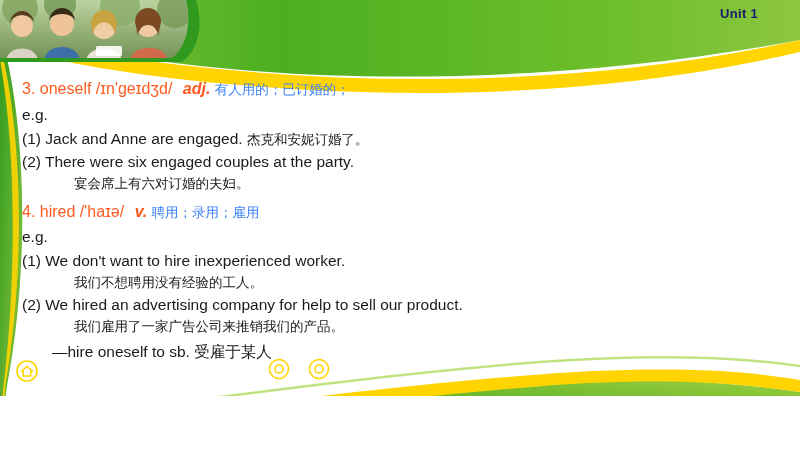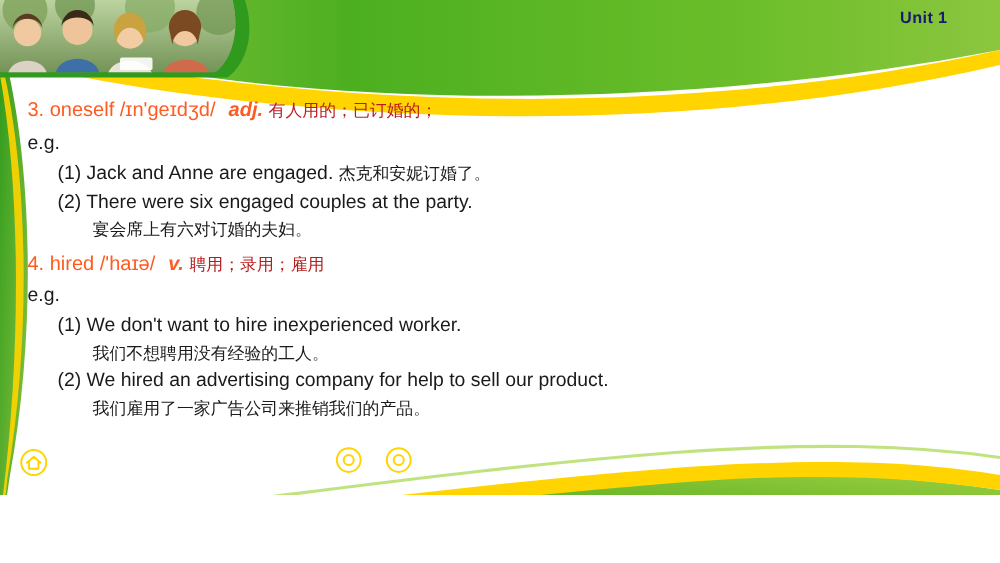--- a/index.html
+++ b/index.html
@@ -45,32 +45,31 @@
   }
   .entry-head{
     color:#ff5a1f;
     font-size:16px;
     white-space:nowrap;
   }
   .entry-head .num{color:#ff5a1f;}
   .entry-head .word{color:#ff5a1f;}
   .entry-head .phon{color:#ff5a1f;}
   .entry-head .pos{color:#ff5a1f;font-style:italic;font-weight:bold;padding-left:6px;}
-  .entry-head .cn{color:#b91c1c;font-size:13.5px;}
+  .entry-head .cn{color:#3b82f6;font-size:13.5px;}
   .cn-cont{
     color:#ff5a1f;font-size:13.5px;
     margin-left:232px;
     margin-top:1px;
   }
   .eg{
     margin-top:5px;
     font-size:15.5px;
   }
   .ex{
-    margin-left:24px;
     margin-top:3px;
     font-size:15.5px;
   }
   .ex .cnsm{font-size:13.5px;}
   .ex-cn{
     margin-left:52px;
     margin-top:2px;
     font-size:13.5px;
   }
   .spacer-2{height:7px;}
@@ -212,20 +211,21 @@
         <span>We don't want to hire inexperienced worker.</span>
       </div>
       <div class="ex-cn">我们不想聘用没有经验的工人。</div>
 
       <div class="ex">
         <span>(2)</span>
         <span>We hired an advertising company for help to sell our product.</span>
       </div>
       <div class="ex-cn">我们雇用了一家广告公司来推销我们的产品。</div>
 
+      <div class="dash-line">—hire oneself to sb. 受雇于某人</div>
     </div>
 
   </div>
 
   <div class="btm-icon home-icon">
     <svg width="22" height="22" viewBox="0 0 22 22" xmlns="http://www.w3.org/2000/svg">
       <circle cx="11" cy="11" r="10" fill="none" stroke="#ffd400" stroke-width="1.6"></circle>
       <path d="M5.5,11.2 L11,6.4 L16.5,11.2 M7.2,10.4 V16 H14.8 V10.4" fill="none" stroke="#ffd400" stroke-width="1.5" stroke-linejoin="round" stroke-linecap="round"></path>
     </svg>
   </div>

